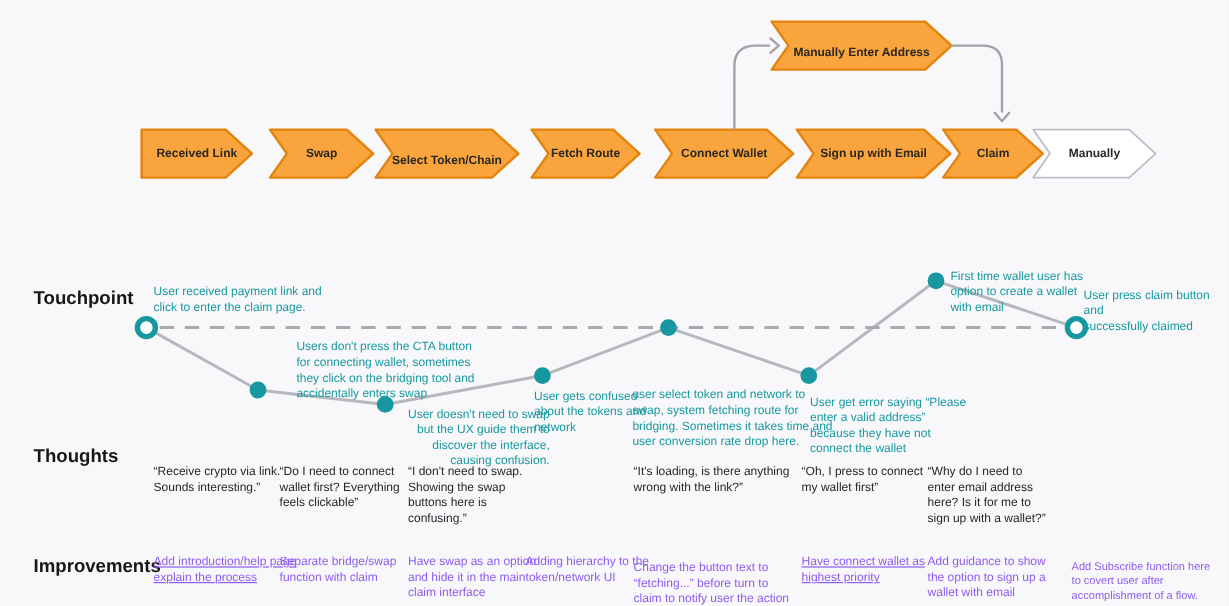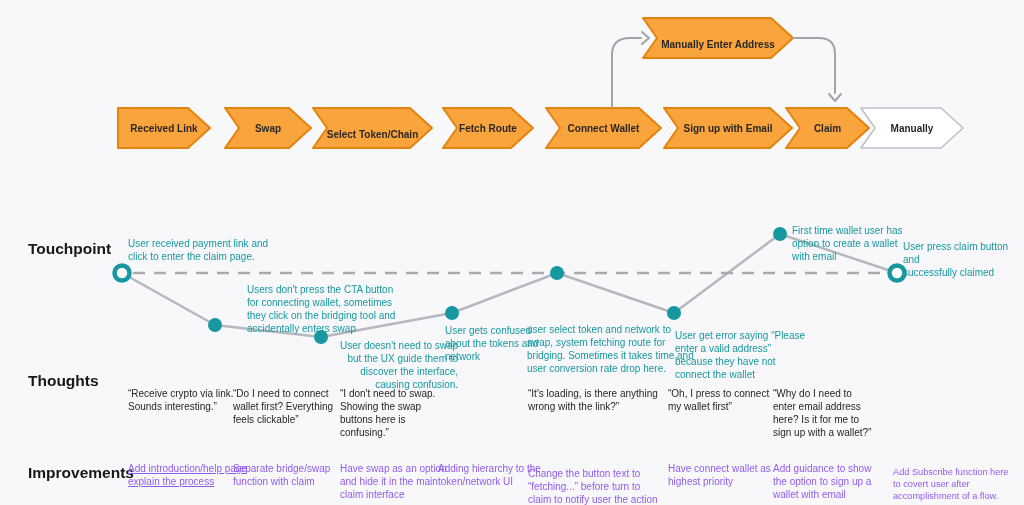--- a/index.html
+++ b/index.html
@@ -123,21 +123,21 @@
       <div class="improvement" style="left: 233px; top: 462px;">Separate bridge/swap
 function with claim</div>
       <div class="improvement" style="left: 340px; top: 462px;">Have swap as an option
 and hide it in the main
 claim interface</div>
       <div class="improvement" style="left: 438px; top: 462px;">Adding hierarchy to the
 token/network UI</div>
       <div class="improvement" style="left: 528px; top: 467px;">Change the button text to
 “fetching...” before turn to
 claim to notify user the action</div>
-      <div class="improvement" style="left: 668px; top: 462px;">Have connect wallet as
+      <div class="improvement" style="left: 668px; top: 462px; text-decoration: underline;">Have connect wallet as
 highest priority</div>
       <div class="improvement" style="left: 773px; top: 462px;">Add guidance to show
 the option to sign up a
 wallet with email</div>
       <div class="improvement small" style="left: 893px; top: 466px;">Add Subscribe function here
 to covert user after
 accomplishment of a flow.</div>
     </div>
 </div>
 

